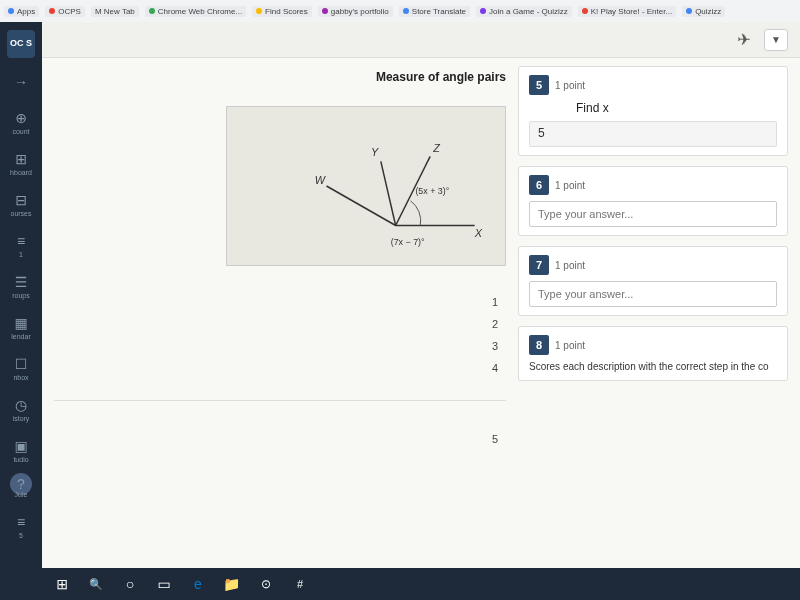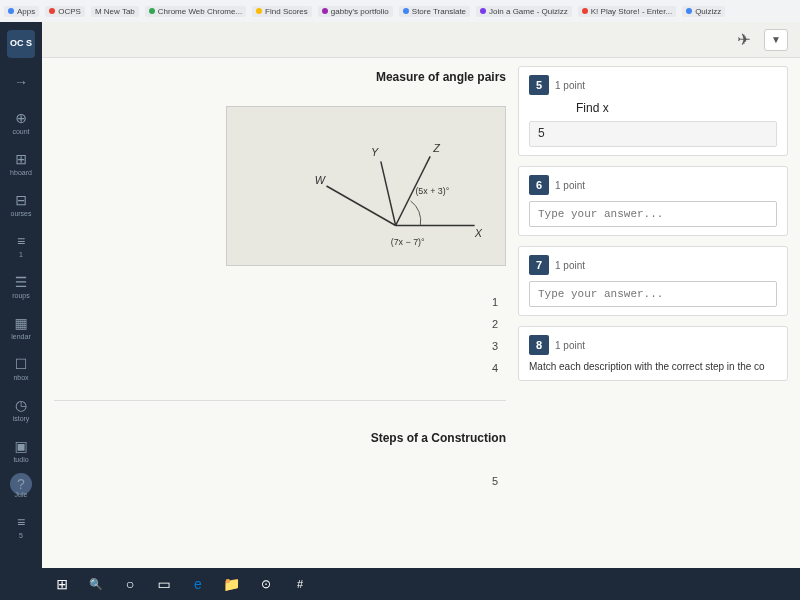--- a/index.html
+++ b/index.html
@@ -258,21 +258,20 @@
     .answer-input {
       background: white;
       border: 1px solid #ccc;
       border-radius: 2px;
       padding: 4px 8px;
       font-size: 11px;
       color: #999;
       min-height: 26px;
       width: 100%;
       outline: none;
-      font-family: Liberation Mono, monospace;
     }
 
     
     .bottom-bar {
       background: #1e2a3a;
       height: 32px;
       display: flex;
       align-items: center;
       padding: 0 8px;
       gap: 10px;
@@ -476,21 +475,20 @@
           <div class="nav-number-row">
             <span class="q-number">3</span>
           </div>
           <div class="nav-number-row">
             <span class="q-number">4</span>
           </div>
         </div>
 
         <div class="divider-line"></div>
 
-        <div class="section2-title">Steps of a Construction</div>
 
         <div class="nav-number-row" style="margin-top:4px;">
           <span class="q-number">5</span>
         </div>
 
       </div>
 
       <div class="right-col">
 
         <div class="question-card">
@@ -516,21 +514,21 @@
             <div class="q-points">1 point</div>
           </div>
           <input class="answer-input" type="text" placeholder="Type your answer..." style="">
         </div>
 
         <div class="question-card-8">
           <div class="question-header">
             <div class="q-badge">8</div>
             <div class="q-points">1 point</div>
           </div>
-          <div class="q-text-small">Match each description with the correct step in the co</div>
+          <div class="q-text-small">Scores each description with the correct step in the co</div>
         </div>
 
       </div>
 
     </div>
 
     <div class="bottom-bar">
       <div class="taskbar-icon">⊞</div>
       <div class="taskbar-icon" style="font-size:11px;">🔍</div>
       <div class="taskbar-icon">○</div>

